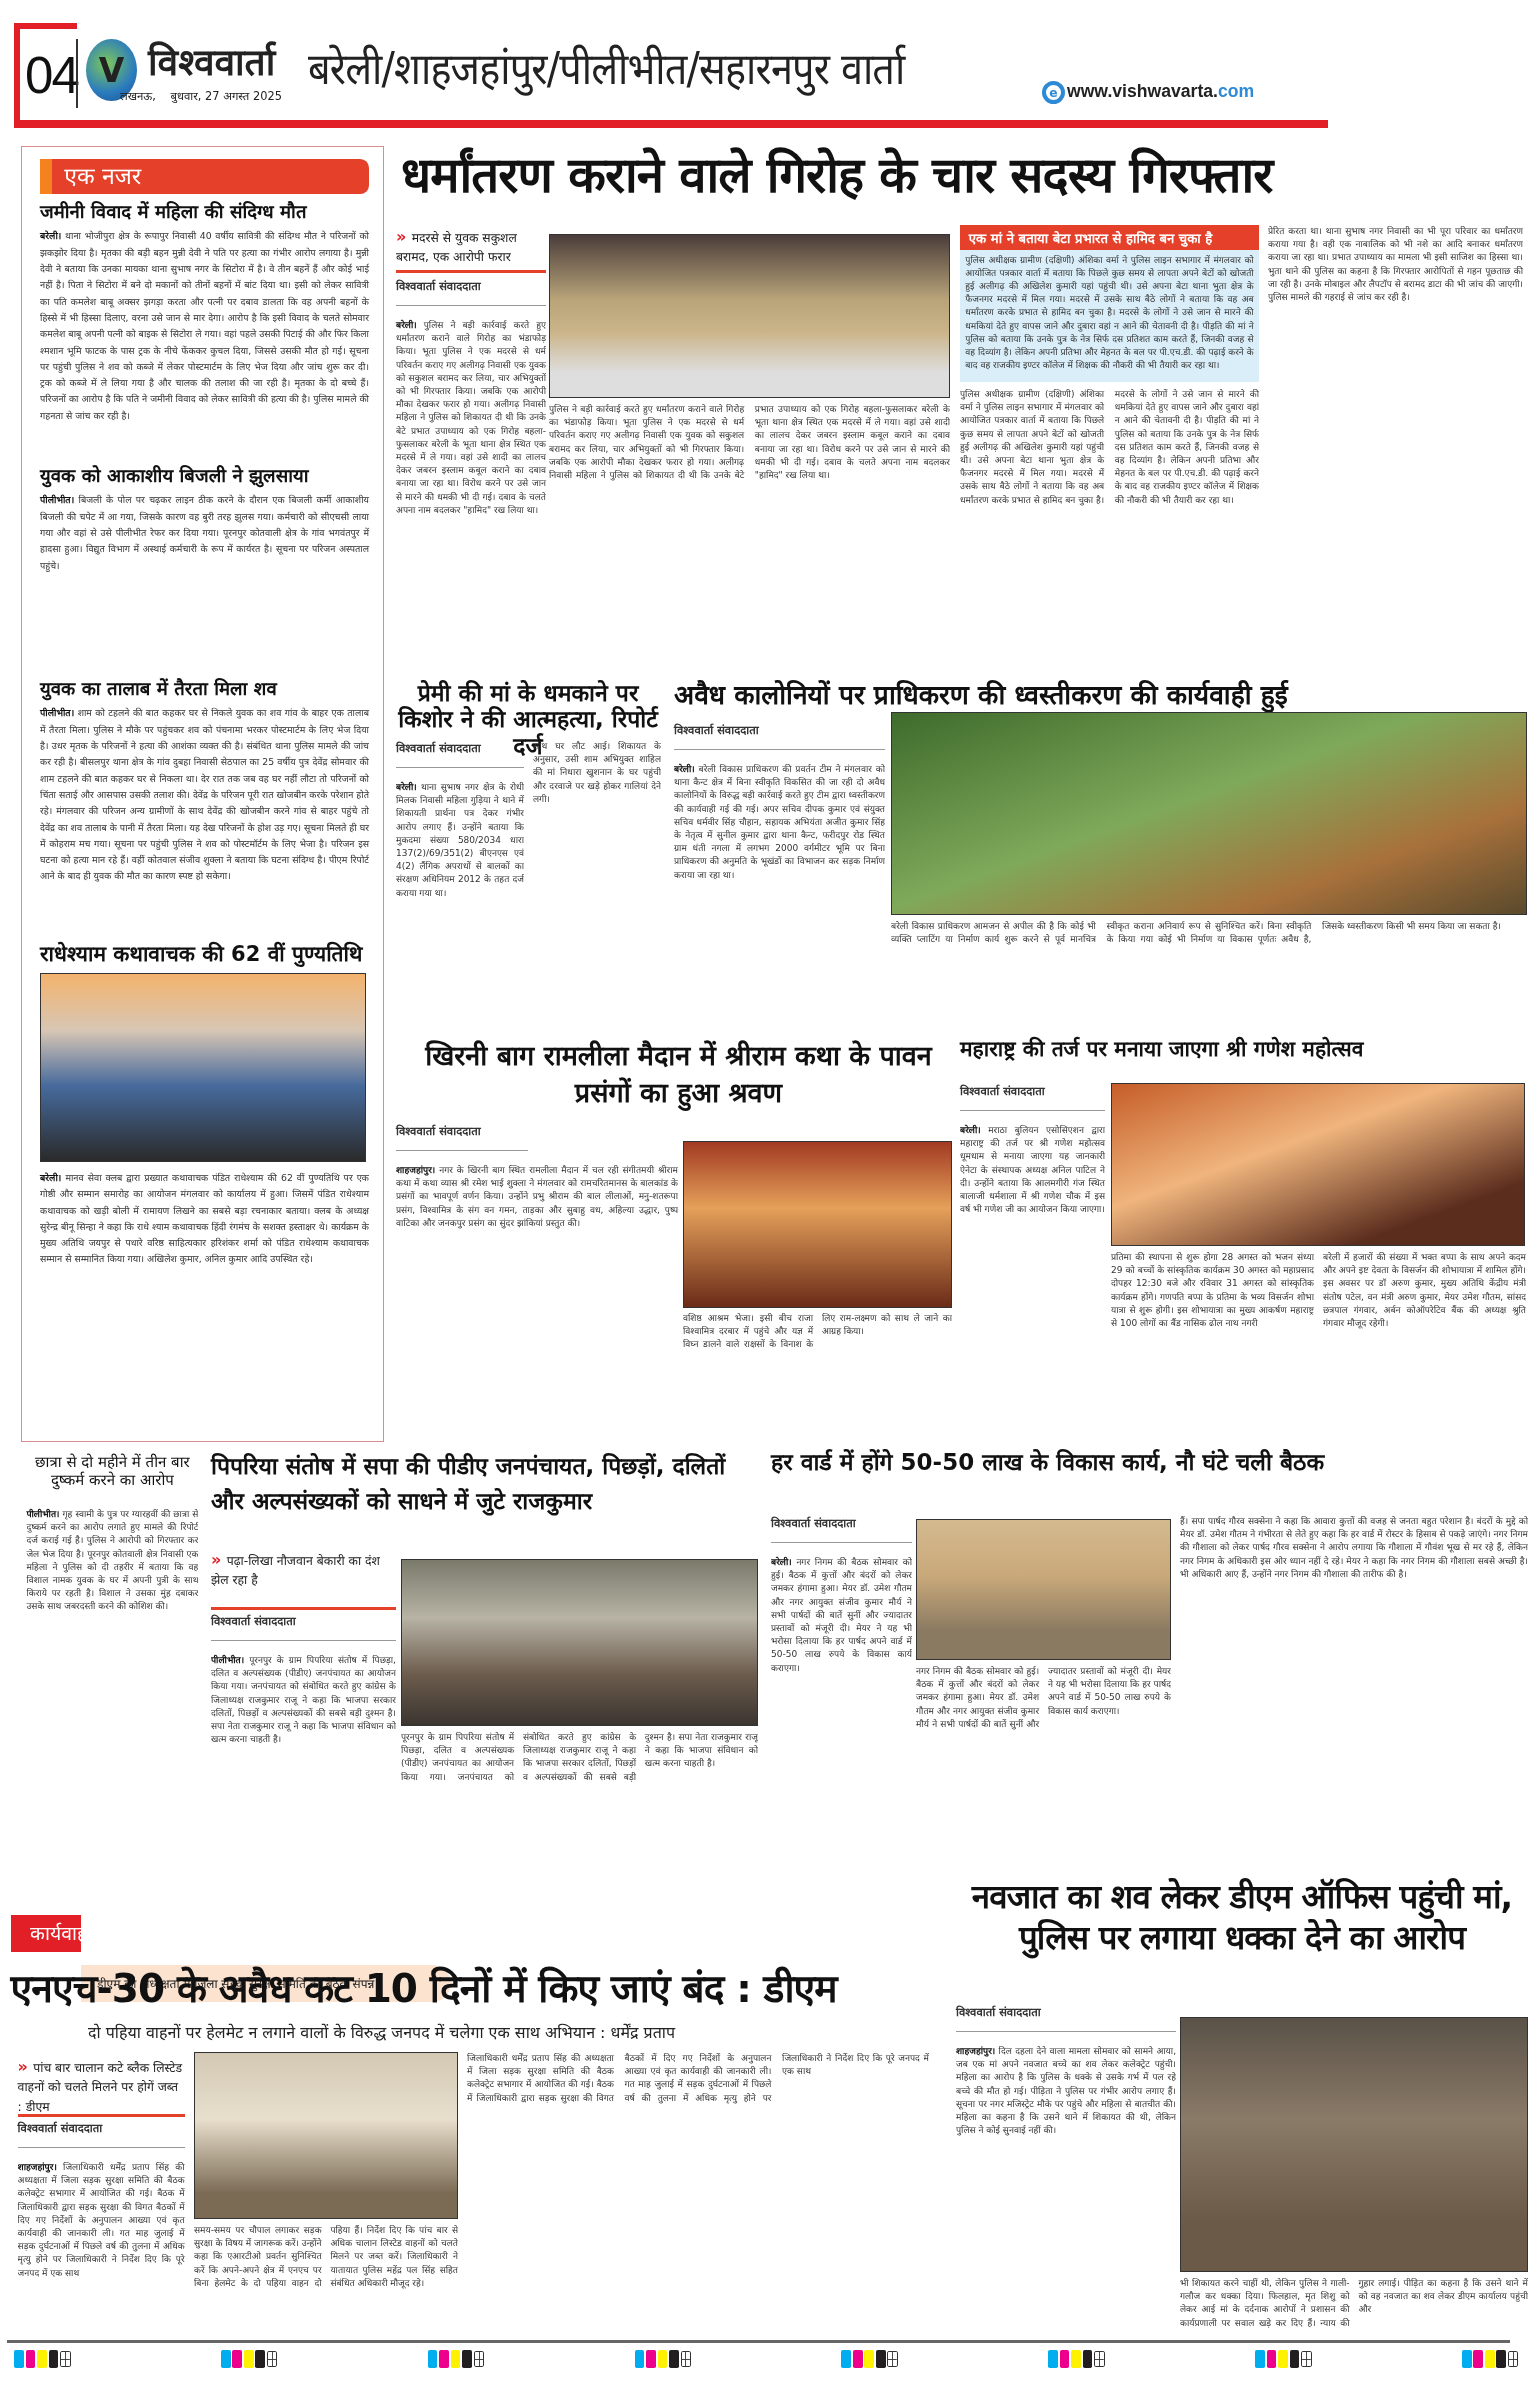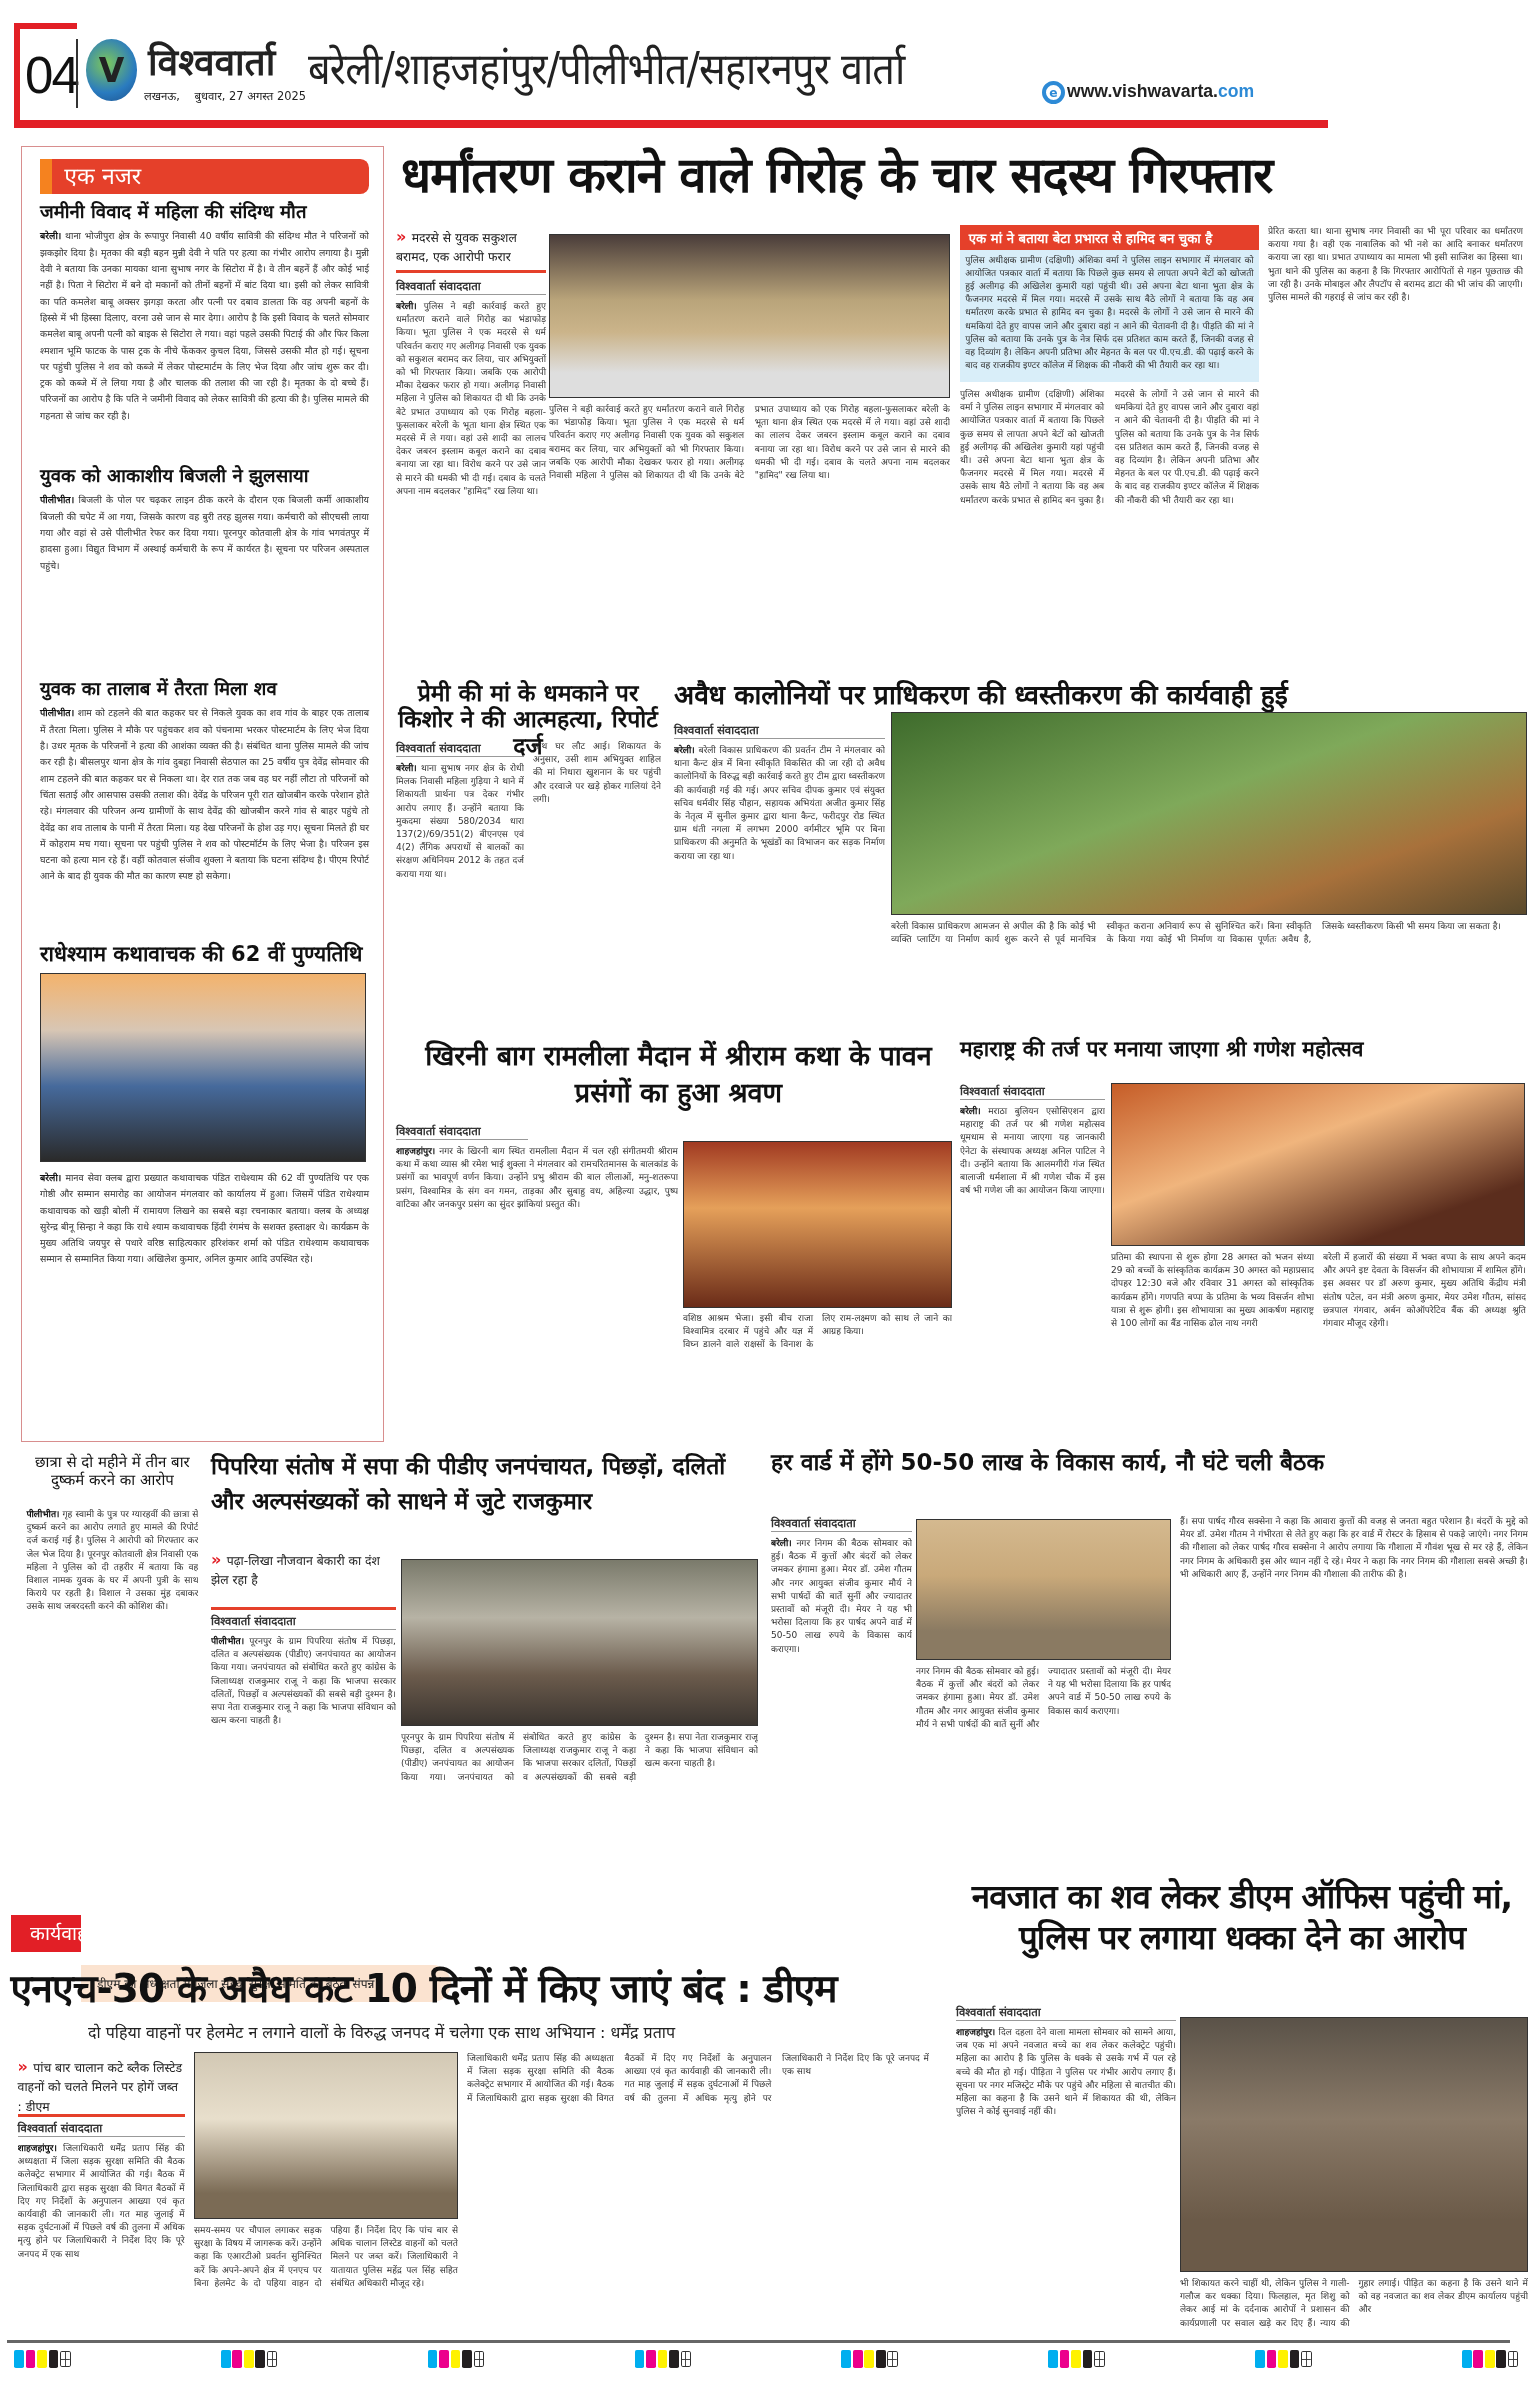--- a/index.html
+++ b/index.html
@@ -6,33 +6,33 @@
 html,body{width:1532px;height:2389px;background:#fff;overflow:hidden}
 body{font-family:"DejaVu Sans","Liberation Sans",sans-serif;color:#222;position:relative}
 .abs{position:absolute}
 .hdr-red-l{left:14px;top:23px;width:63px;height:6.2px;background:#e21f26}
 .hdr-red-v{left:14px;top:23px;width:6.2px;height:104px;background:#e21f26}
 .hdr-red-b{left:14px;top:120px;width:1314px;height:8px;background:#e21f26}
 .pgnum{left:25px;top:46px;font-size:51px;font-family:"Liberation Sans",sans-serif;color:#111;letter-spacing:-1.8px}
 .pgsep{left:76px;top:39px;width:1.8px;height:69px;background:#333}
 .logo{left:86px;top:39px;width:51px;height:62px;border-radius:50%;background:radial-gradient(circle at 40% 40%,#7ec85a,#2a7bbf 60%,#1b4f8a);display:flex;align-items:center;justify-content:center;color:#222;font-weight:bold;font-size:33px}
 .brand{left:148px;top:35px;font-size:37px;font-weight:bold;color:#222;font-family:"DejaVu Sans",sans-serif}
-.dateline{left:144px;top:88px;font-size:11.4px;color:#222}
+.dateline{left:120px;top:88px;font-size:11.4px;color:#222}
 .region-title{left:308px;top:37px;font-size:44px;color:#222;font-family:"DejaVu Sans",sans-serif;letter-spacing:-0.9px;transform:scaleX(.9);transform-origin:left}
 .ie{left:1042px;top:81px;width:23px;height:23px;border-radius:50%;border:4.4px solid #2d8ad6;color:#2d8ad6;font-size:12.3px;font-weight:bold;display:flex;align-items:center;justify-content:center}
 .site{left:1067px;top:81px;font-size:17.6px;font-weight:bold;color:#222;font-family:"Liberation Sans",sans-serif}
 .site .com{color:#2d8ad6}
 .box-left{border:1.8px solid #d88e8e}
 .tag{background:#e5402a;color:#fff;font-weight:normal;font-size:19.4px;padding:1.8px 12.3px;border-radius:0 8.8px 8.8px 0;border-left:12.3px solid #f5821f}
 h1.lead{font-size:41px;font-weight:bold;color:#111;line-height:1.05;letter-spacing:-0.9px}
 .h2{font-size:23px;font-weight:bold;color:#111;line-height:1.15}
 .h3{font-size:17.6px;font-weight:bold;color:#111;line-height:1.2}
 .body{font-size:9px;line-height:13.2px;color:#333;text-align:justify}
 .body b{color:#111}
-.byline{font-size:11.4px;font-weight:bold;color:#333;border-bottom:1.8px solid #999;padding-bottom:1px;margin-bottom:5px}
+.byline{font-size:11.4px;font-weight:bold;color:#333;border-bottom:1.8px solid #999;padding-bottom:12px;margin-bottom:13px}
 .photo{background:linear-gradient(135deg,#6d6a5e,#a89e7d 40%,#4a4438);border:0.9px solid #333}
 .photo.green{background:linear-gradient(160deg,#3e6b2c,#7fa95a 45%,#a8713b 75%,#5a4a2c)}
 .photo.orange{background:linear-gradient(160deg,#c65d28,#f0b57d 40%,#5b2d1d 80%)}
 .photo.hall{background:linear-gradient(180deg,#7a7a6b,#b7b3a5 35%,#6b5b4c 70%,#3b3530)}
 .photo.meet{background:linear-gradient(180deg,#d4b98f,#c9a97a 40%,#8a7a62 80%)}
 .photo.room{background:linear-gradient(180deg,#d2c8b4,#e8dfcc 40%,#7b6b55 85%)}
 .photo.street{background:linear-gradient(180deg,#5a5248,#8a7a68 40%,#6b5a48 80%)}
 .photo.club{background:linear-gradient(180deg,#f3b36d,#d8c6b4 30%,#466a9c 60%,#2a2a2a)}
 .photo.police{background:linear-gradient(180deg,#4a3d3a,#b9a47a 40%,#cbb48a 60%,#dedede 85%)}
 .photo.rama{background:linear-gradient(180deg,#a13a22,#e5a05a 40%,#6a2b18)}

